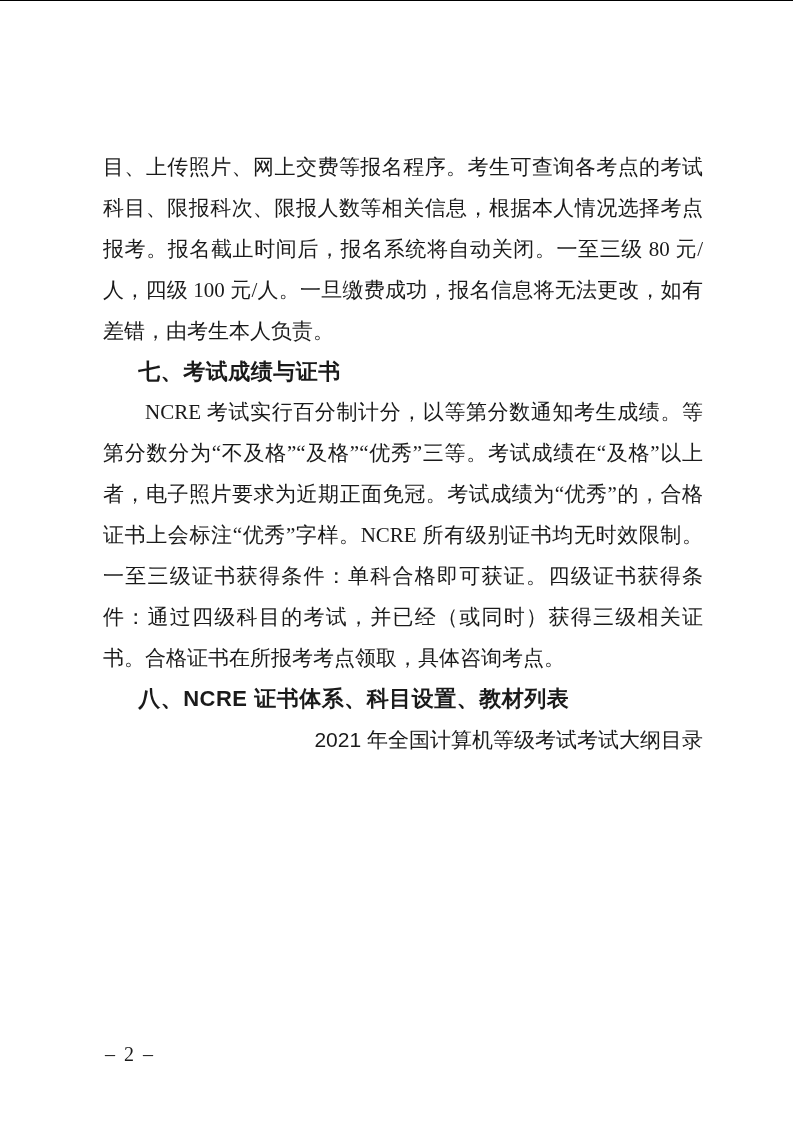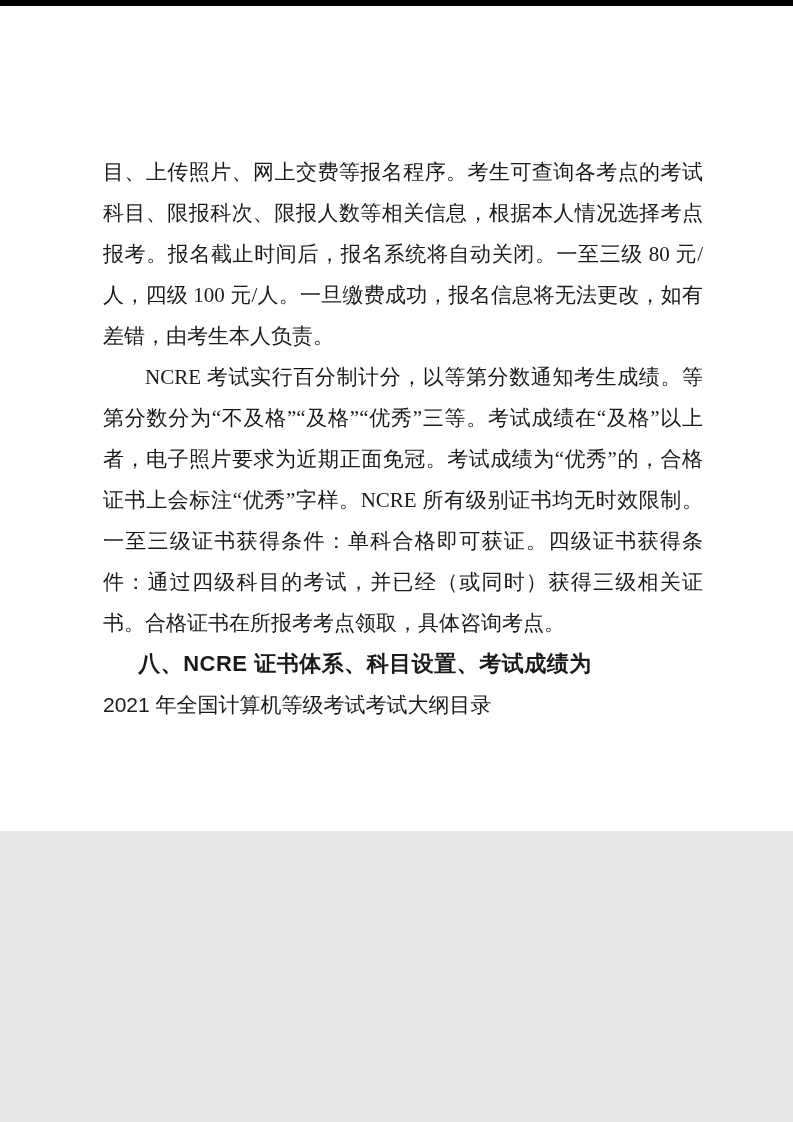--- a/index.html
+++ b/index.html
@@ -2,26 +2,26 @@
 <html><head>
 <meta charset="utf-8">
 <style>
   * { margin: 0; padding: 0; box-sizing: border-box; }
   html, body { background: #e8e8e8; }
   body { font-family: "Liberation Serif", serif; }
 
   .page {
     position: relative;
     width: 793px;
-    height: 831px;
+    height: 1122px;
     margin: 0 auto;
     background: #ffffff;
     color: #1a1a1a;
     overflow: hidden;
-    border-top: 6px solid #000000;
+    border-top: 1px solid #000000;
   }
 
   .text-block {
     position: absolute;
     left: 103px;
     top: 146px;
     width: 600px;
     font-size: 21px;
     line-height: 41px;
     text-align: justify;
@@ -41,21 +41,21 @@
     line-height: 40px;
     text-indent: 1.6em;
     text-align: left;
     letter-spacing: 0.5px;
   }
 
   .subtitle {
     font-family: "Liberation Sans", sans-serif;
     font-size: 21px;
     line-height: 42px;
-    text-align: left;
+    text-align: right;
     text-indent: 0;
   }
 
   .footer-pagenum {
     position: absolute;
     left: 105px;
     top: 1040px;
     font-size: 20px;
     line-height: 26px;
     color: #1a1a1a;
@@ -66,24 +66,25 @@
 </head>
 <body>
 
 <div class="page">
 
   <div class="text-block">
 
     <p class="para no-indent">目、上传照片、网上交费等报名程序。考生可查询各考点的考试科目、限报科次、限报人数等相关信息，根据本人情况选择考点报考。报名截止时间后，报名系统将自动关闭。一至三级 80 元/人，四级 100 元/人。一旦缴费成功，报名信息将无法更改，如有差错，由考生本人负责。</p>
 
 
+    <h2 class="heading">七、考试成绩与证书</h2>
 
     <p class="para">NCRE 考试实行百分制计分，以等第分数通知考生成绩。等第分数分为“不及格”“及格”“优秀”三等。考试成绩在“及格”以上者，电子照片要求为近期正面免冠。考试成绩为“优秀”的，合格证书上会标注“优秀”字样。NCRE 所有级别证书均无时效限制。一至三级证书获得条件：单科合格即可获证。四级证书获得条件：通过四级科目的考试，并已经（或同时）获得三级相关证书。合格证书在所报考考点领取，具体咨询考点。</p>
 
-    <h2 class="heading">八、NCRE 证书体系、科目设置、考试成绩为</h2>
+    <h2 class="heading">八、NCRE 证书体系、科目设置、教材列表</h2>
 
     <div class="subtitle">2021 年全国计算机等级考试考试大纲目录</div>
 
   </div>
 
   <div class="footer-pagenum">– 2 –</div>
 
 </div>
 
 </body></html>

